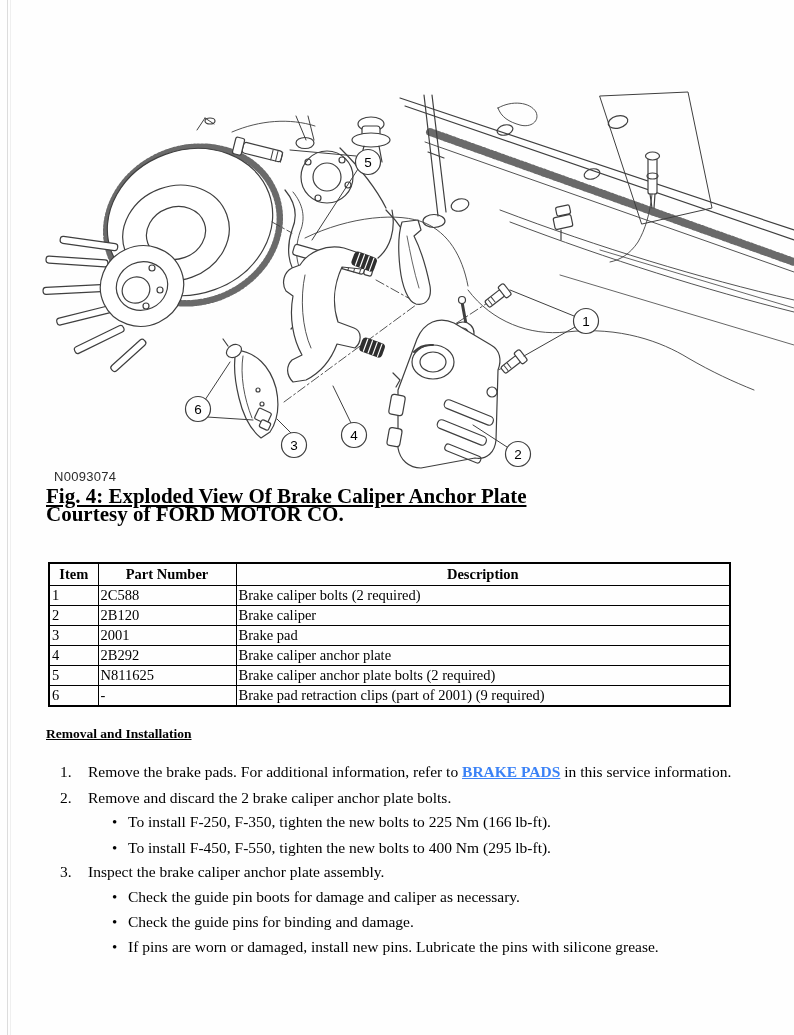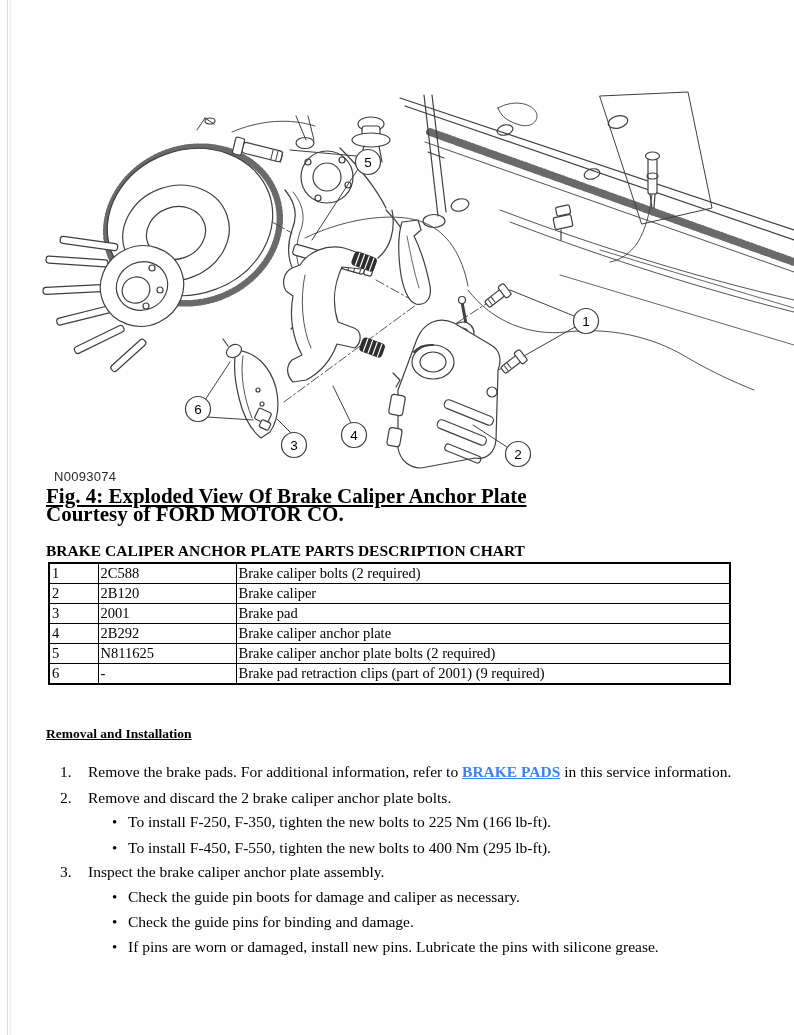--- a/index.html
+++ b/index.html
@@ -253,29 +253,33 @@
     </g>
   </svg>
 
   <div class="img-label">N0093074</div>
 
   <div class="fig-caption">
     <div class="cap">Fig. 4: Exploded View Of Brake Caliper Anchor Plate</div>
     <div>Courtesy of FORD MOTOR CO.</div>
   </div>
 
-  <div class="table-title">BRAKE CALIPER ANCHOR PLATE PARTS DESCRIPTION CHART</div>
 
   <table class="parts">
     <colgroup>
         <col class="col-item">
         <col class="col-part">
         <col>
       </colgroup>
     <tbody>
+        <tr>
+      <th>Item</th>
+      <th>Part Number</th>
+      <th>Description</th>
+    </tr>
     <tr>
       <td>1</td>
       <td>2C588</td>
       <td>Brake caliper bolts (2 required)</td>
     </tr>
     <tr>
       <td>2</td>
       <td>2B120</td>
       <td>Brake caliper</td>
     </tr>

